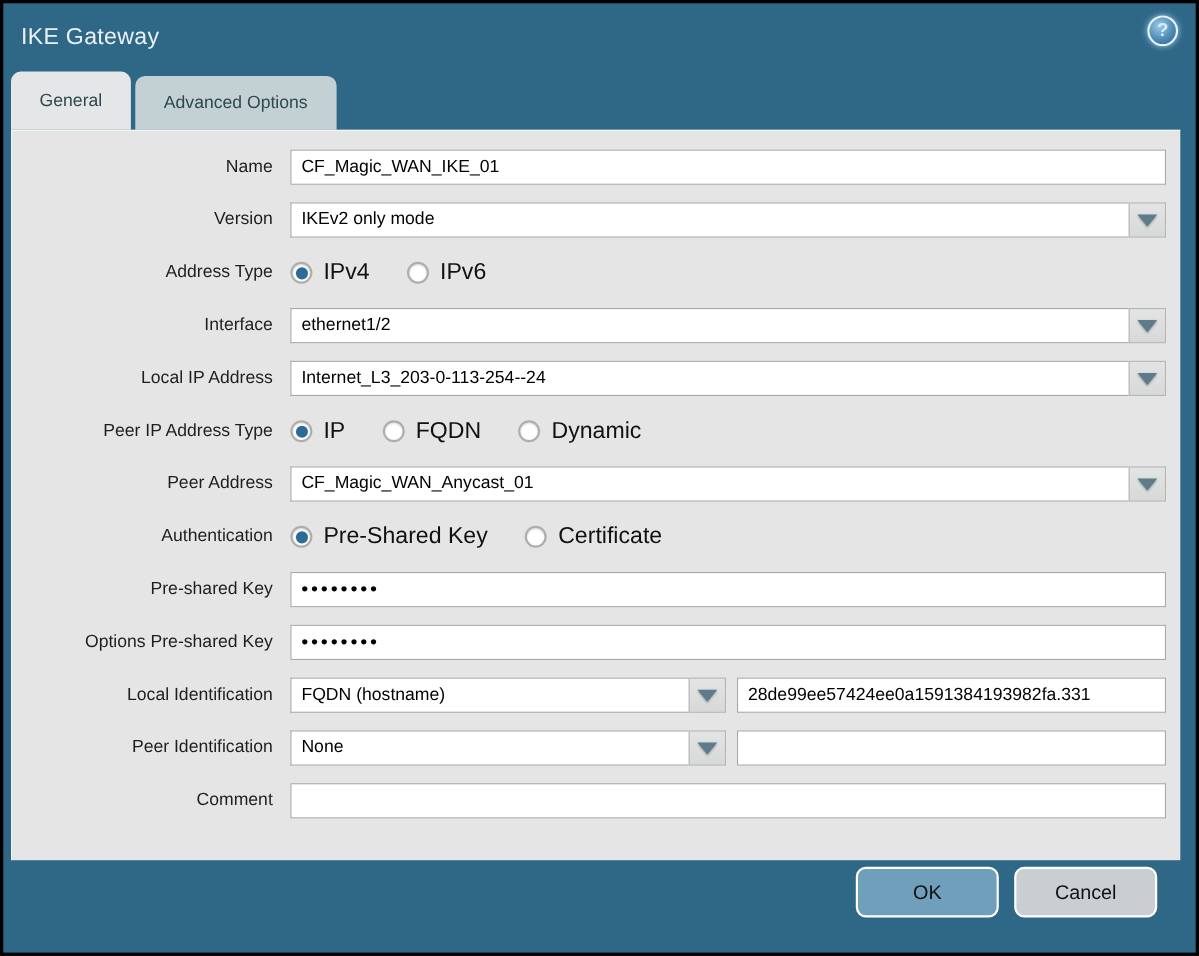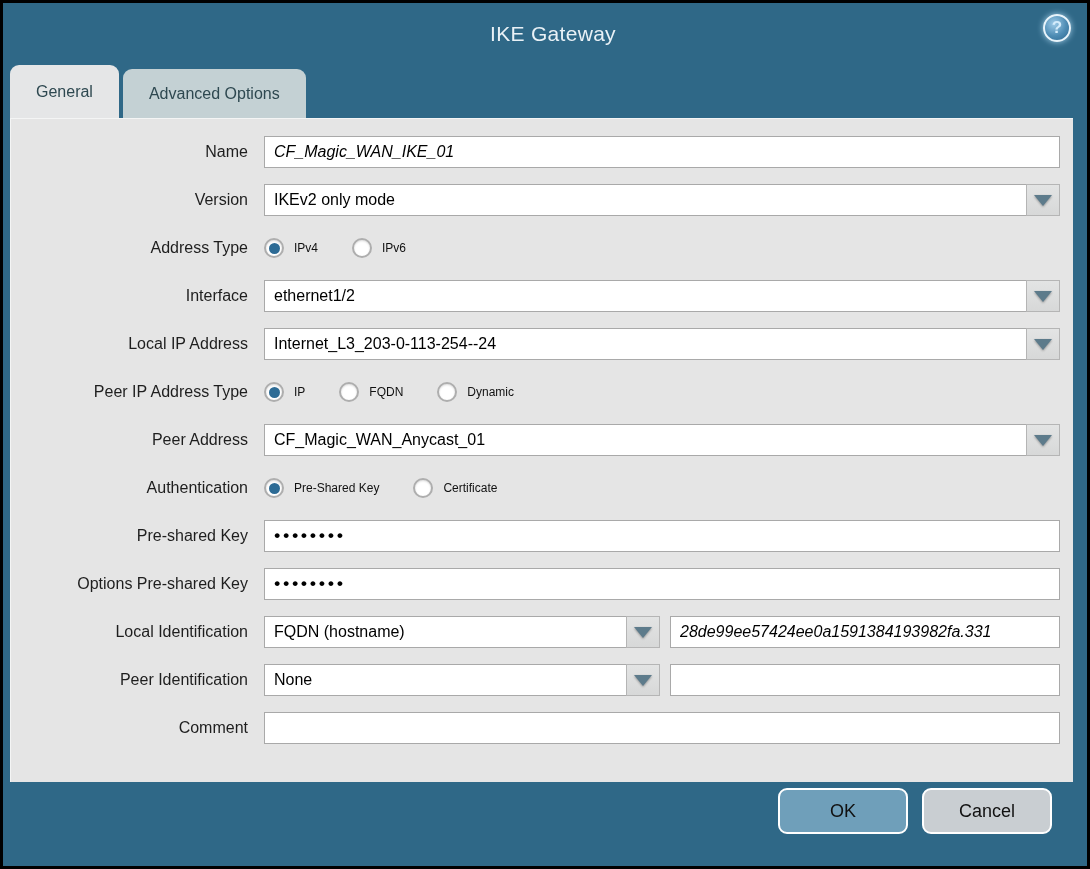--- a/index.html
+++ b/index.html
@@ -21,21 +21,20 @@
     display: flex;
     flex-direction: column;
   }
   
   .titlebar {
     height: 62px;
     position: relative;
     display: flex;
     align-items: center;
     padding-left: 16px;
-    justify-content: center;
   }
   .titlebar .title {
     color: #e9f1f6;
     font-size: 21px;
     letter-spacing: 0.3px;
   }
   .help-icon {
     position: absolute;
     right: 16px; top: 11px;
     width: 28px; height: 28px;
@@ -106,21 +105,21 @@
   input.text {
     height: 32px;
     border: 1px solid #a9a9a9;
     background: #fff;
     font-family: "Liberation Sans", sans-serif;
     font-size: 16px;
     color: #000;
     padding: 0 9px;
     outline: none;
   }
-  .wide { flex: 1; font-style: italic; }
+  .wide { flex: 1; }
   .combo {
     display: flex;
     flex: 1;
   }
   .combo input.text { flex: 1; border-right: none; }
   .combo-fixed { flex: 0 0 396px; }
   .drop-btn {
     width: 34px;
     height: 32px;
     background: linear-gradient(#e3e4e4, #d7d8d8);
@@ -167,21 +166,21 @@
     justify-content: center;
   }
   .radio .dot {
     width: 11px; height: 11px;
     border-radius: 50%;
     background: #2d6b95;
     display: none;
   }
   .radio.checked .dot { display: block; }
   .radio-option .opt-label {
-    font-size: 12px;
+    font-size: 21px;
     color: #111;
   }
   
   .footer {
     position: relative;
     flex: 1;
   }
   .btn {
     position: absolute;
     top: 6px;

